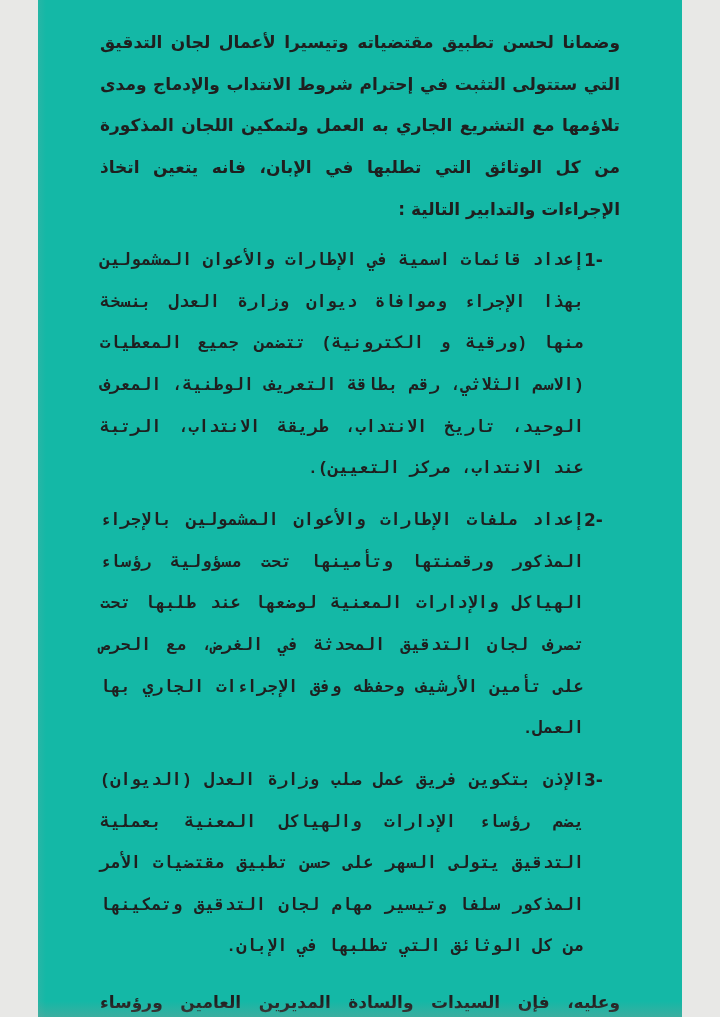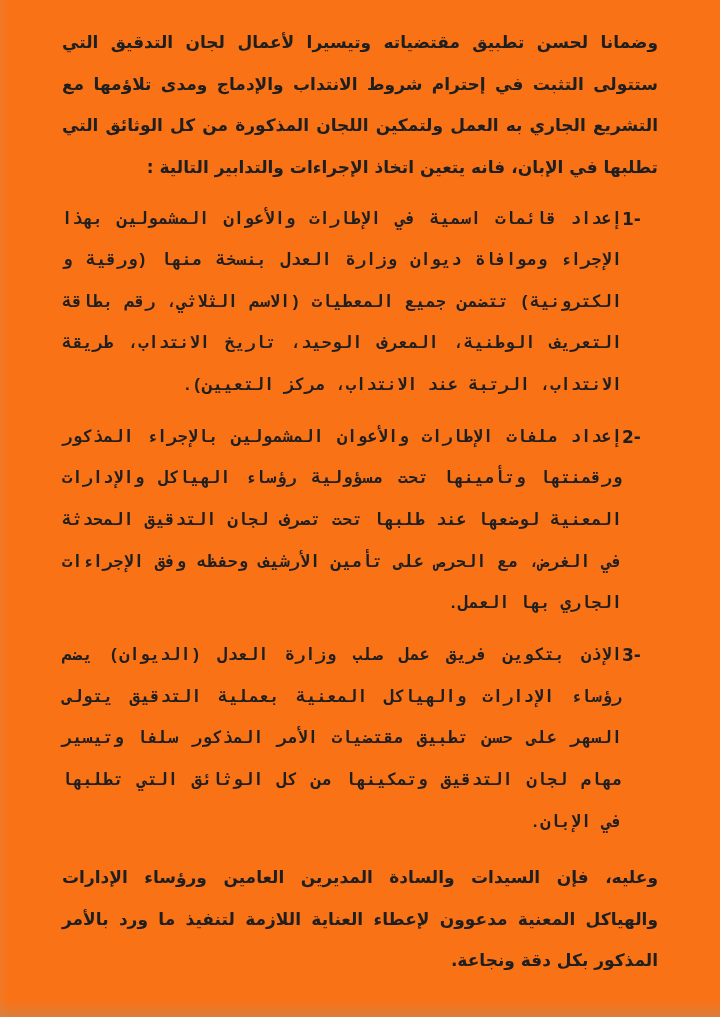--- a/index.html
+++ b/index.html
@@ -2,24 +2,24 @@
 <html lang="ar" dir="rtl"><head>
 <meta charset="utf-8">
 <style>
   html, body {
     margin: 0;
     padding: 0;
     background: #e8e8e6;
   }
   .page {
     position: relative;
-    width: 720px;
+    width: 644px;
     height: 1017px;
     margin: 0 auto;
-    background: #f97316;
+    background: #14b8a6;
     overflow: hidden;
     font-family: "DejaVu Sans", "Liberation Sans", sans-serif;
     color: #1f1f1f;
   }
   
   .page::after {
     content: "";
     position: absolute;
     left: 0; right: 0; bottom: 0;
     height: 16px;

